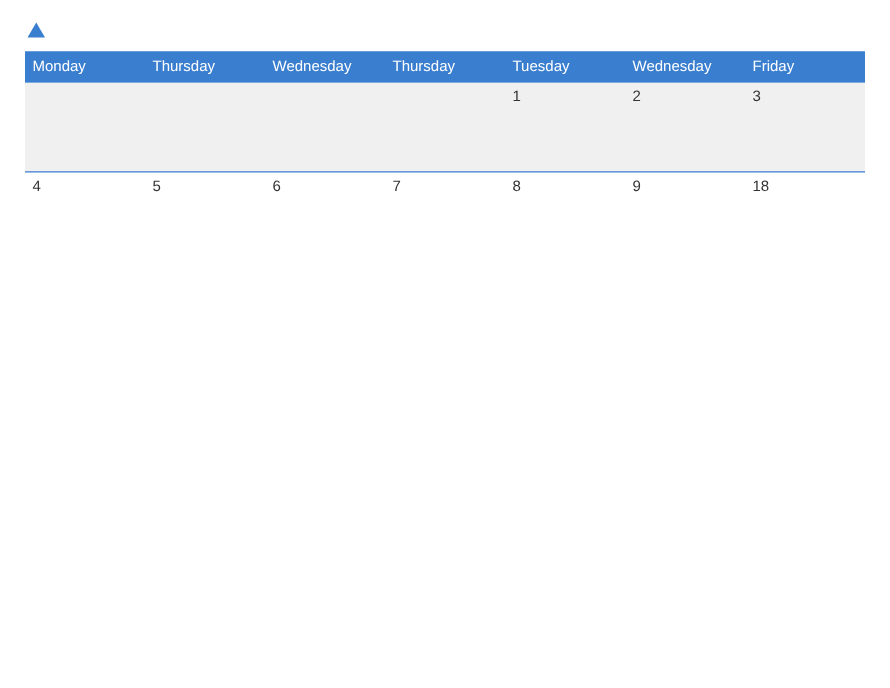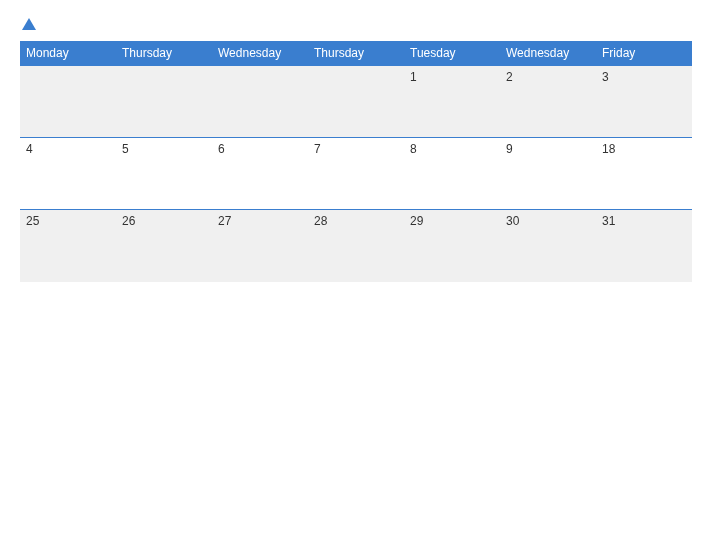--- a/index.html
+++ b/index.html
@@ -167,38 +167,15 @@
           <td>
             <span class="day-num">8</span>
           </td>
           <td>
             <span class="day-num">9</span>
           </td>
           <td>
             <span class="day-num">18</span>
           </td>
         </tr>
-        <tr class="row-gray">
-          <td>
-            <span class="day-num">25</span>
-          </td>
-          <td>
-            <span class="day-num">26</span>
-          </td>
-          <td>
-            <span class="day-num">27</span>
-          </td>
-          <td>
-            <span class="day-num">28</span>
-          </td>
-          <td>
-            <span class="day-num">29</span>
-          </td>
-          <td>
-            <span class="day-num">30</span>
-          </td>
-          <td>
-            <span class="day-num">31</span>
-          </td>
-        </tr>
       </tbody>
   </table>
 </div>
 
 </body></html>

